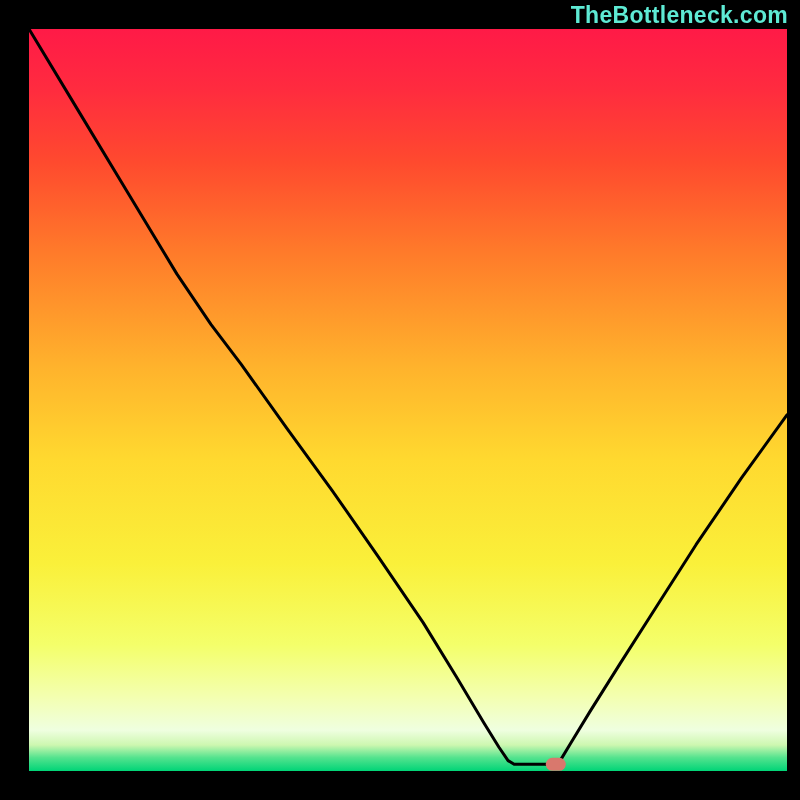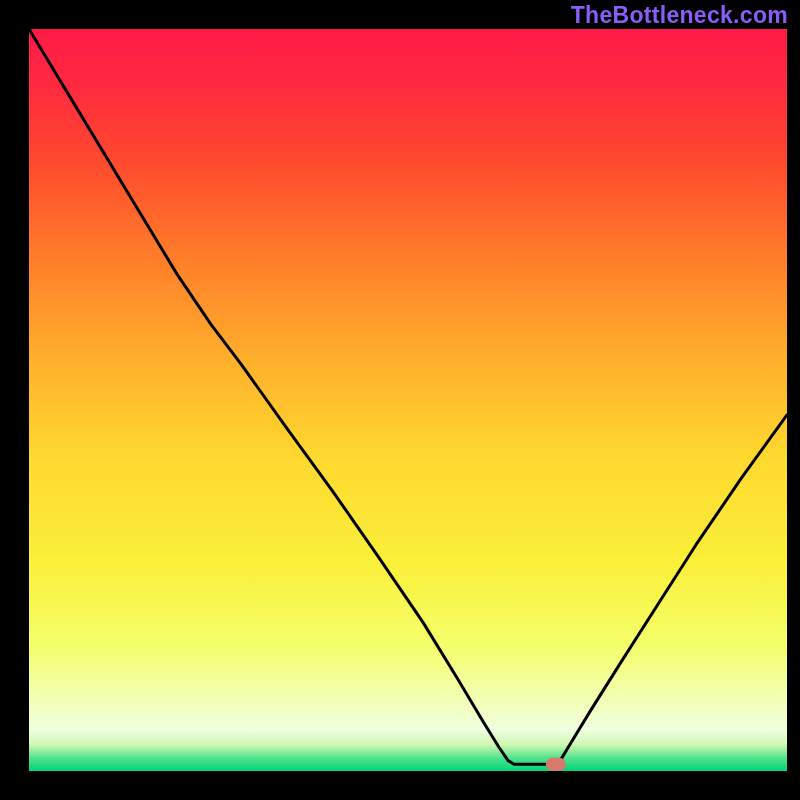--- a/index.html
+++ b/index.html
@@ -13,21 +13,21 @@
   .frame {
     position: relative;
     width: 800px;
     height: 800px;
     background: #000000;
   }
   .watermark {
     position: absolute;
     top: 2px;
     right: 12px;
-    color: #8b5cf6;
+    color: #5eead4;
     font-family: Arial, Helvetica, sans-serif;
     font-size: 23px;
     font-weight: 600;
     letter-spacing: 0.3px;
     z-index: 5;
   }
   svg {
     position: absolute;
     left: 0;
     top: 0;

